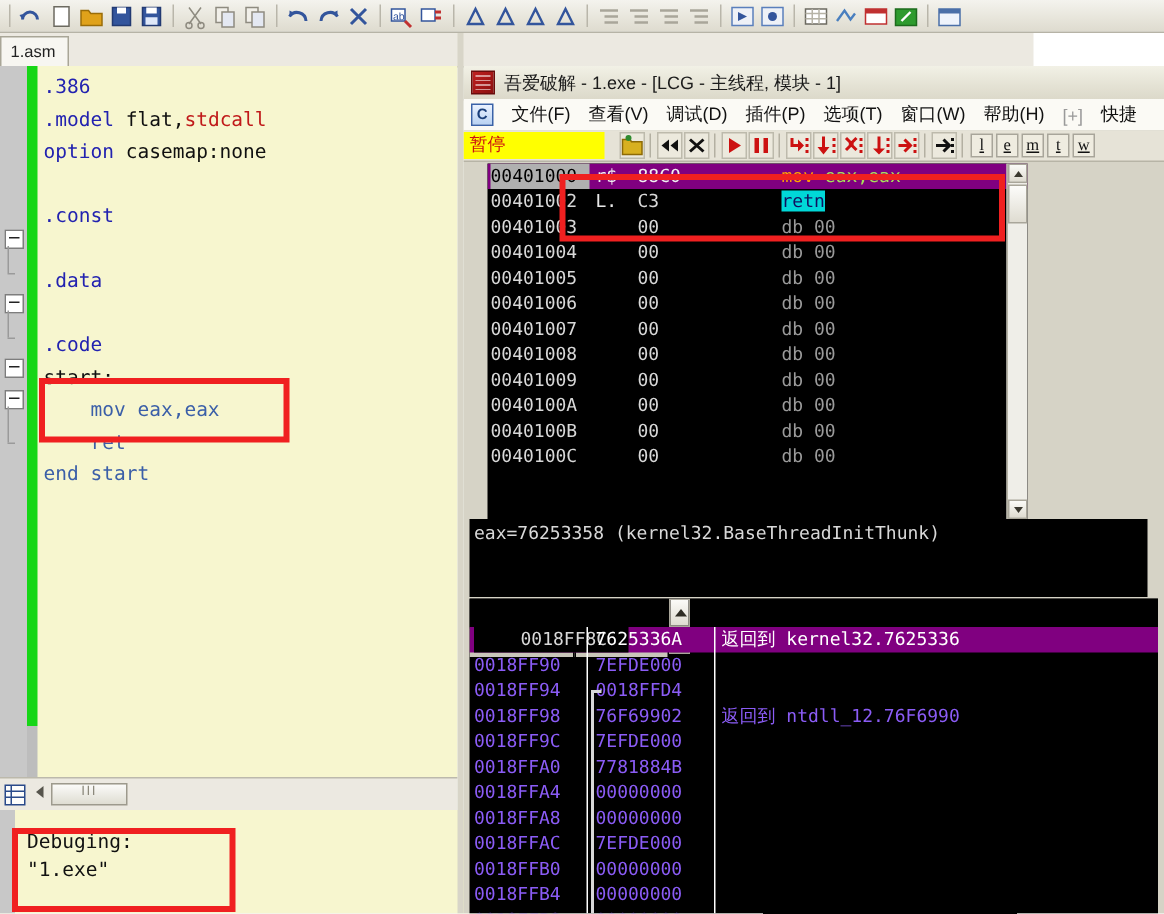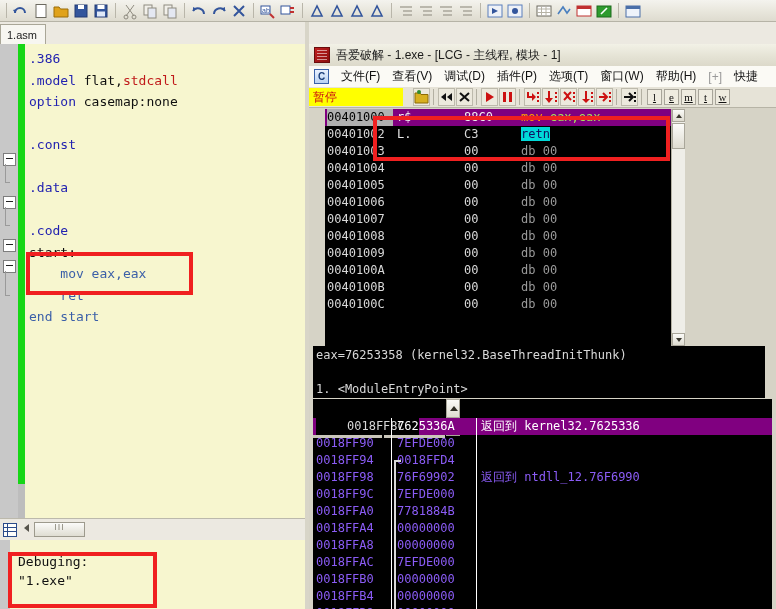--- a/index.html
+++ b/index.html
@@ -7,21 +7,21 @@
   #root{position:relative;width:776px;height:609px;overflow:hidden;}
 
   
   .ide-toolbar{position:absolute;left:0;top:0;width:776px;height:22px;
     background:linear-gradient(180deg,#f4f3ee 0%,#e8e6dc 55%,#dedbcf 100%);
     border-bottom:1px solid #b6b3a6;display:flex;align-items:center;padding-left:2px;box-sizing:border-box;}
   .tb-ico{width:18px;height:18px;margin:0 1px;position:relative;display:inline-block;flex:0 0 auto;}
   .tb-sep{width:1px;height:15px;background:#b9b6aa;margin:0 4px;flex:0 0 auto;}
   .tb-ico svg{display:block;}
 
-  .ide-tabbar{position:absolute;left:0;top:22px;width:776px;height:22px;background:#ece9e1;border-bottom:1px solid #b0ada0;}
+  .ide-tabbar{position:absolute;left:0;top:22px;width:689px;height:22px;background:#ece9e1;border-bottom:1px solid #b0ada0;}
   .ide-tab{position:absolute;left:0;top:2px;height:20px;min-width:44px;padding:2px 8px 0 6px;
     background:#f7f6f1;border:1px solid #a9a697;border-bottom:none;font-size:11px;color:#222;
     box-sizing:border-box;line-height:16px;font-family:"Liberation Sans",sans-serif;}
 
   .ide-editor{position:absolute;left:0;top:44px;width:305px;height:474px;background:#f7f6cf;overflow:hidden;}
   .gutter-fold{position:absolute;left:0;top:0;width:18px;height:474px;background:#c8c8c8;}
   .gutter-mod{position:absolute;left:18px;top:0;width:7px;height:440px;background:#16d616;}
   .gutter-mod-tail{position:absolute;left:18px;top:440px;width:7px;height:34px;background:#bdbdbd;}
   .fold-box{position:absolute;width:11px;height:11px;border:1px solid #7d7d7d;background:#fff;}
   .fold-box:before{content:"";position:absolute;left:2px;top:4px;width:7px;height:1px;background:#222;}
@@ -66,36 +66,36 @@
   .olly-title-text{font-size:12px;color:#1b1b1b;font-family:"Liberation Sans",sans-serif;}
 
   .olly-menu{position:absolute;left:0;top:22px;width:467px;height:21px;background:#fbfaf5;border-bottom:1px solid #c3c0b2;display:flex;align-items:center;}
   .olly-mlogo{width:15px;height:15px;margin:0 6px 0 5px;flex:0 0 auto;border:1px solid #3a62a8;
     background:linear-gradient(180deg,#eaf2ff,#b9d2f2);color:#1b3f7a;font-size:10px;line-height:13px;text-align:center;font-weight:bold;box-sizing:border-box;}
   .mi{font-size:12px;color:#111;padding:0 6px;white-space:nowrap;font-family:"Liberation Sans",sans-serif;}
   .mi.dim{color:#9a9a9a;}
 
   .olly-tb{position:absolute;left:0;top:43px;width:467px;height:20px;background:#e6e3d7;border-bottom:1px solid #b7b4a6;display:flex;align-items:center;}
   .status-pill{width:94px;height:18px;background:#ffff00;color:#cc1111;font-size:12px;
-    line-height:18px;padding-left:4px;box-sizing:border-box;font-family:Liberation Sans, sans-serif;flex:0 0 auto;}
+    line-height:18px;padding-left:4px;box-sizing:border-box;font-family:Liberation Mono, monospace;flex:0 0 auto;}
   .dtb{width:17px;height:18px;margin-left:1px;position:relative;flex:0 0 auto;
     background:#ece9dd;border:1px solid #bdbaac;box-sizing:border-box;}
   .dtb-letter{width:15px;height:16px;margin-left:2px;flex:0 0 auto;background:#efece0;border:1px solid #a8a59a;
     font-size:11px;line-height:14px;text-align:center;color:#111;box-sizing:border-box;
     font-family:"Liberation Serif",serif;text-decoration:underline;}
   .dsep{width:1px;height:16px;background:#b3b0a2;margin:0 3px;flex:0 0 auto;}
 
   
   .disasm{position:absolute;left:16px;top:65px;width:360px;height:237px;background:#000;overflow:hidden;}
   .drow{position:relative;height:17px;line-height:17px;white-space:pre;
     font-family:"DejaVu Sans Mono","Liberation Mono",monospace;font-size:12px;}
   .d-addr{position:absolute;left:2px;width:66px;color:#d8d8d8;}
   .d-addr.sel{background:#b0b0b0;color:#000;}
   .d-mark{position:absolute;left:72px;width:26px;color:#e8e8e8;}
-  .d-hex{position:absolute;left:100px;width:90px;color:#d8d8d8;margin-left:39px;}
+  .d-hex{position:absolute;left:100px;width:90px;color:#d8d8d8;}
   .d-ins{position:absolute;left:196px;}
   .row-hl1{background:#800080;}
   .row-hl1 .d-hex,.row-hl1 .d-mark{color:#f0f0f0;}
   .mn-mov{color:#ffa000;}
   .mn-arg{color:#a8e05a;}
   .mn-db{color:#9a9a9a;}
   .mn-ret{background:#00d8d8;color:#101060;}
   .disasm-vsb{position:absolute;right:0;top:0;width:13px;height:237px;background:#efeee8;border-left:1px solid #b6b3a5;}
   .vsb-btn{position:absolute;left:0;width:13px;height:13px;background:linear-gradient(180deg,#fbfbf8,#dedbd0);border:1px solid #a9a69a;box-sizing:border-box;}
   .vsb-up{top:0;} .vsb-dn{bottom:0;}
@@ -465,21 +465,20 @@
         </div>
         <div class="vsb-thumb"></div>
         <div class="vsb-btn vsb-dn">
           <div class="vsb-arrow dn"></div>
         </div>
       </div>
     </div>
 
     <div class="info">
       <div class="info-l1">eax=76253358 (kernel32.BaseThreadInitThunk)</div>
-      <div class="info-l2">1. &lt;ModuleEntryPoint&gt;</div>
     </div>
 
     <div class="stackwrap">
       <div class="stk-hdr">
         <div class="hcell cjk" style="left:0;width:70px">地址</div>
         <div class="hcell" style="left:71px;width:62px">HEX</div>
         <div class="hsb">
           <div class="hsb-arrow"></div>
         </div>
         <div class="hsb2"></div>

